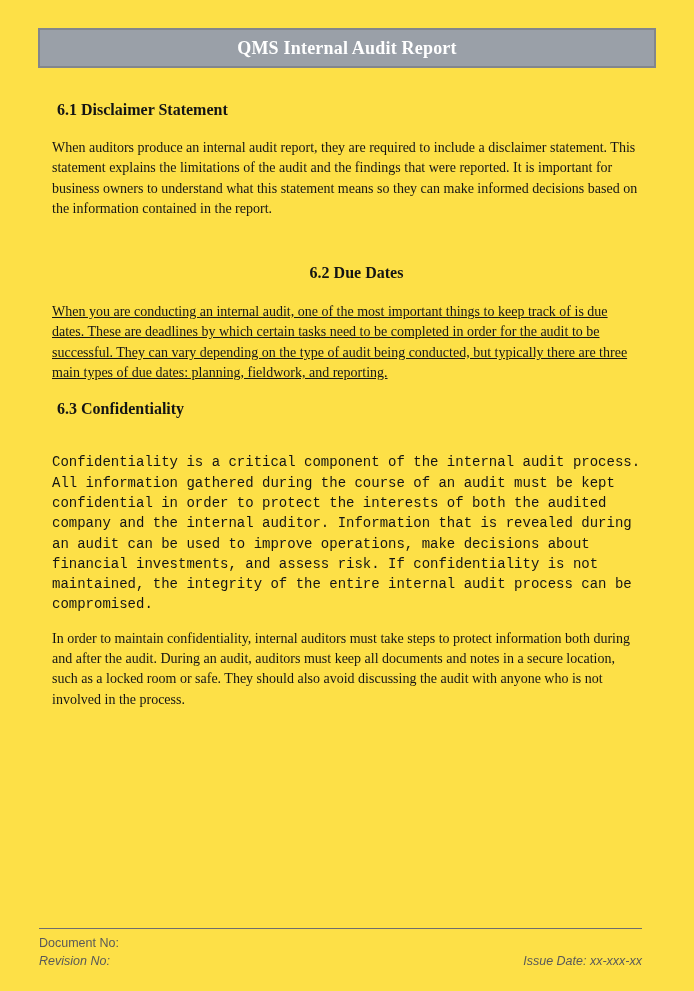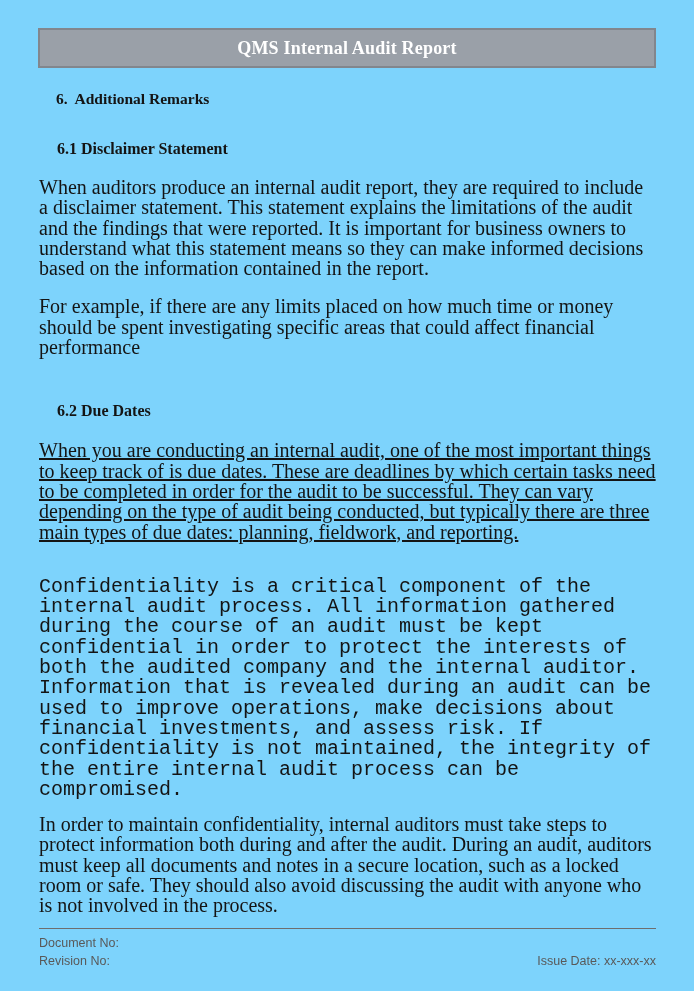--- a/index.html
+++ b/index.html
@@ -4,21 +4,21 @@
 <style>
   html, body {
     margin: 0;
     padding: 0;
     background: #ffffff;
   }
   .page {
     position: relative;
     width: 694px;
     height: 991px;
-    background: #7dd3fc;
+    background: #fde047;
     font-family: "Liberation Serif", serif;
     color: #141414;
     overflow: hidden;
   }
   .banner {
     margin: 28px 38px 0 38px;
     height: 40px;
     background: #9aa0a8;
     border: 2px solid #82868d;
     box-sizing: border-box;
@@ -42,79 +42,79 @@
   .content {
     margin: 0 38px 0 39px;
   }
   .subsection-heading {
     margin: 0 0 0 18px;
     font-size: 16px;
     font-weight: bold;
     line-height: 16px;
   }
   .para {
-    font-size: 20px;
+    font-size: 14px;
     line-height: 20.3px;
-    margin: 0;
+    margin: 13px;
     text-align: left;
   }
   
   .h-61 { margin-top: 34px; }
   .p-611 { margin-top: 20px; }
   .p-612 { margin-top: 18px; }
-  .h-62 { margin-top: 46px; }
+  .h-62 { margin-top: 46px; text-align: center; }
   .p-621 { margin-top: 21px; text-decoration: underline; }
   .h-63 { margin-top: 18px; }
   .p-631 { margin-top: 35px; font-family: Liberation Mono, monospace; }
   .p-632 { margin-top: 14px; }
   .footer {
     position: absolute;
     left: 39px;
-    right: 38px;
+    right: 52px;
     bottom: 21px;
     font-family: "Liberation Sans", sans-serif;
     color: #595959;
     font-size: 12.5px;
   }
   .footer-divider {
     border: none;
     border-top: 1px solid #6e6e6e;
     margin: 0 0 5px 0;
   }
   .footer-row-1 {
     display: grid;
     grid-template-columns: 1fr 1fr;
     line-height: 18px;
   }
   .footer-row-2 {
     display: flex;
     justify-content: space-between;
     line-height: 18px;
+    font-style: italic;
   }
 </style>
 </head>
 <body>
 
 <div class="page">
 
   <div class="banner">
     <span class="banner-title">QMS Internal Audit Report</span>
   </div>
 
-  <div class="doc-section-title">6.  Additional Remarks</div>
 
   <div class="content">
 
     <div class="subsection-heading h-61">6.1 Disclaimer Statement</div>
     <p class="para p-611">When auditors produce an internal audit report, they are required to include a disclaimer statement. This statement explains the limitations of the audit and the findings that were reported. It is important for business owners to understand what this statement means so they can make informed decisions based on the information contained in the report.</p>
-    <p class="para p-612">For example, if there are any limits placed on how much time or money should be spent investigating specific areas that could affect financial performance</p>
 
     <div class="subsection-heading h-62">6.2 Due Dates</div>
     <p class="para p-621">When you are conducting an internal audit, one of the most important things to keep track of is due dates. These are deadlines by which certain tasks need to be completed in order for the audit to be successful. They can vary depending on the type of audit being conducted, but typically there are three main types of due dates: planning, fieldwork, and reporting.</p>
 
+    <div class="subsection-heading h-63">6.3 Confidentiality</div>
     <p class="para p-631">Confidentiality is a critical component of the internal audit process. All information gathered during the course of an audit must be kept confidential in order to protect the interests of both the audited company and the internal auditor. Information that is revealed during an audit can be used to improve operations, make decisions about financial investments, and assess risk. If confidentiality is not maintained, the integrity of the entire internal audit process can be compromised.</p>
     <p class="para p-632">In order to maintain confidentiality, internal auditors must take steps to protect information both during and after the audit. During an audit, auditors must keep all documents and notes in a secure location, such as a locked room or safe. They should also avoid discussing the audit with anyone who is not involved in the process.</p>
 
   </div>
 
   <div class="footer">
     <hr class="footer-divider">
     <div class="footer-row-1">
       <span>Document No:</span>
     </div>

